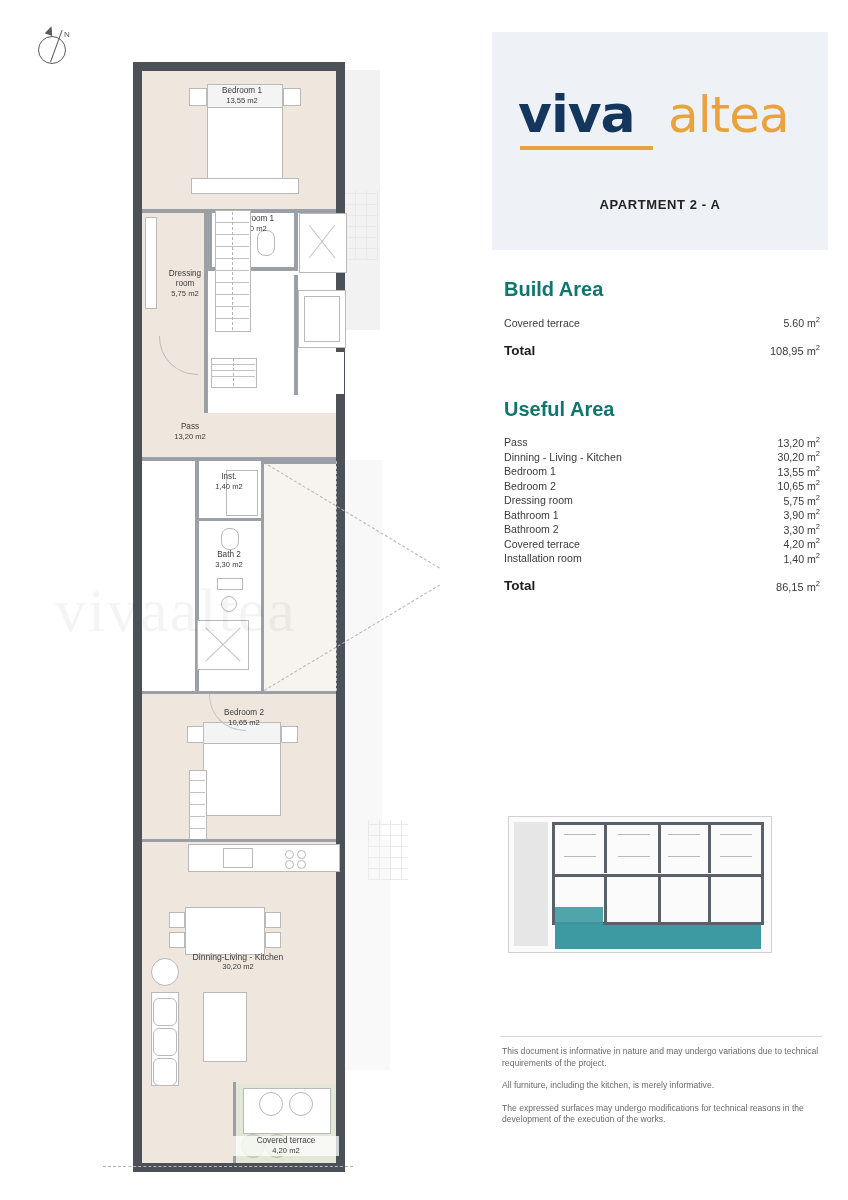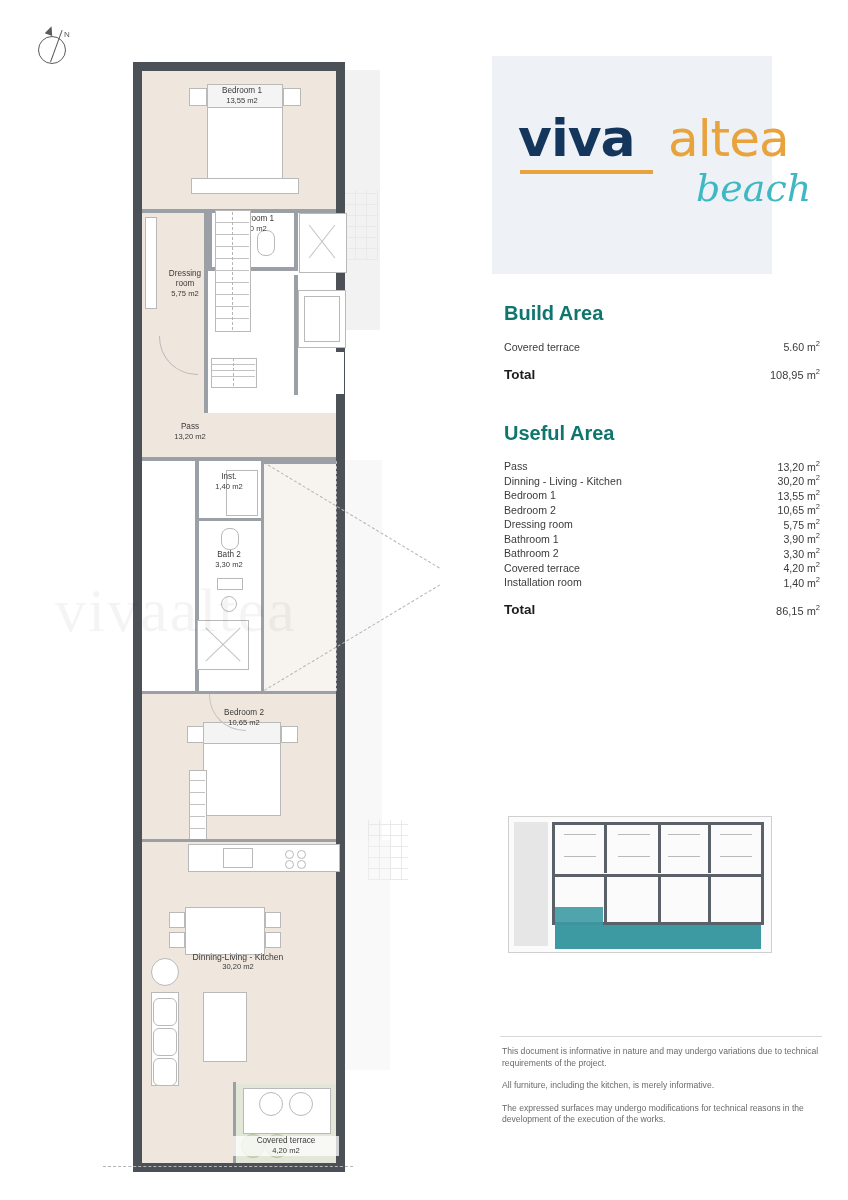--- a/index.html
+++ b/index.html
@@ -46,21 +46,21 @@
   .plant{position:absolute;border-radius:50%;background:#cfdcc0;border:1px solid #b4c4a2;}
 
   
   .wm{position:absolute;left:55px;top:575px;width:350px;height:60px;
       font-family:Liberation Serif, serif;font-size:62px;color:rgba(0,0,0,0.045);
       letter-spacing:2px;}
 
   
   .panel{position:absolute;left:492px;top:32px;width:336px;}
 
-  .brandbox{position:relative;width:280px;height:218px;background:#eef2f6;margin-top:24px;}
+  .brandbox{position:relative;width:336px;height:218px;background:#eef2f6;}
   .logo{position:absolute;left:26px;top:52px;width:290px;height:100px;}
   .logo .viva{position:absolute;left:0;top:0;font-family:"DejaVu Sans",sans-serif;font-weight:bold;font-size:52px;color:#14365c;letter-spacing:-1px;}
   .logo .vline{position:absolute;left:2px;top:62px;width:133px;height:4px;background:#e8a33d;}
   .logo .altea{position:absolute;left:150px;top:2px;font-family:"DejaVu Sans",sans-serif;font-size:50px;color:#e8a33d;letter-spacing:-1px;}
   .logo .beach{position:absolute;left:178px;top:58px;font-family:"DejaVu Serif",serif;font-style:italic;font-size:38px;color:#3fb8c4;}
   .apt-title{position:absolute;left:0;right:0;top:165px;text-align:center;font-size:13px;font-weight:bold;letter-spacing:.6px;color:#222;}
 
   .sec{margin-top:28px;padding:0 8px 0 12px;}
   .sec h3{margin:11px 0 14px 0;font-size:20px;font-weight:bold;color:#0f766e;}
   .rowline{display:flex;justify-content:space-between;align-items:baseline;font-size:10.6px;color:#3b3b3b;margin:1px 0;}
@@ -278,22 +278,22 @@
     <div class="wm">vivaaltea</div>
   </div>
 
   <div class="panel">
 
     <div class="brandbox">
       <div class="logo">
         <div class="viva">viva</div>
         <div class="vline"></div>
         <div class="altea">altea</div>
-        <div class="beach">beach</div>
-      </div>
+      </div>
+      <div class="apt-title">APARTMENT 2 - A</div>
     </div>
 
     <div class="sec">
       <h3>Build Area</h3>
 
       <div class="rowline">
         <span class="k">Covered terrace</span>
         <span class="v"><span>5.60 m</span><span class="sup">2</span></span>
       </div>
 

